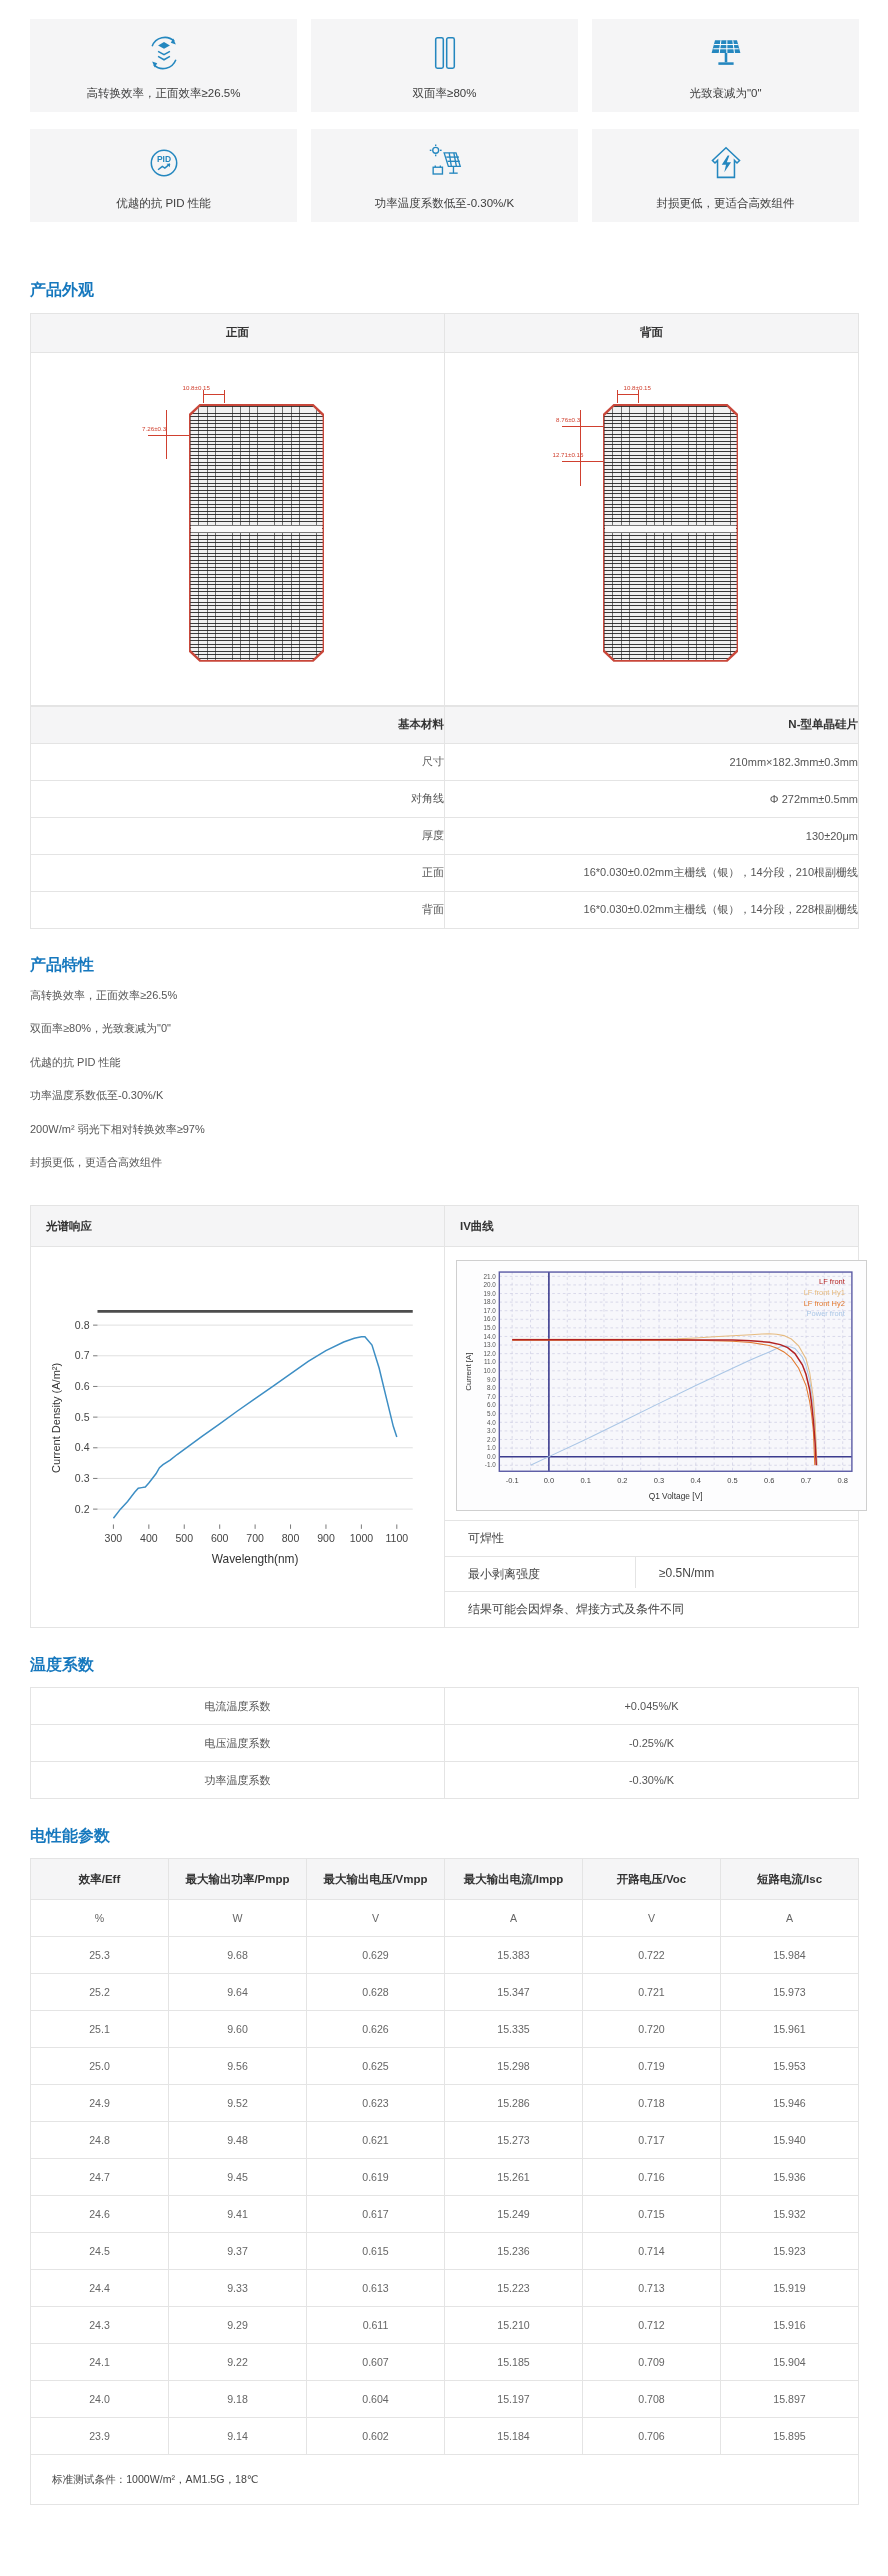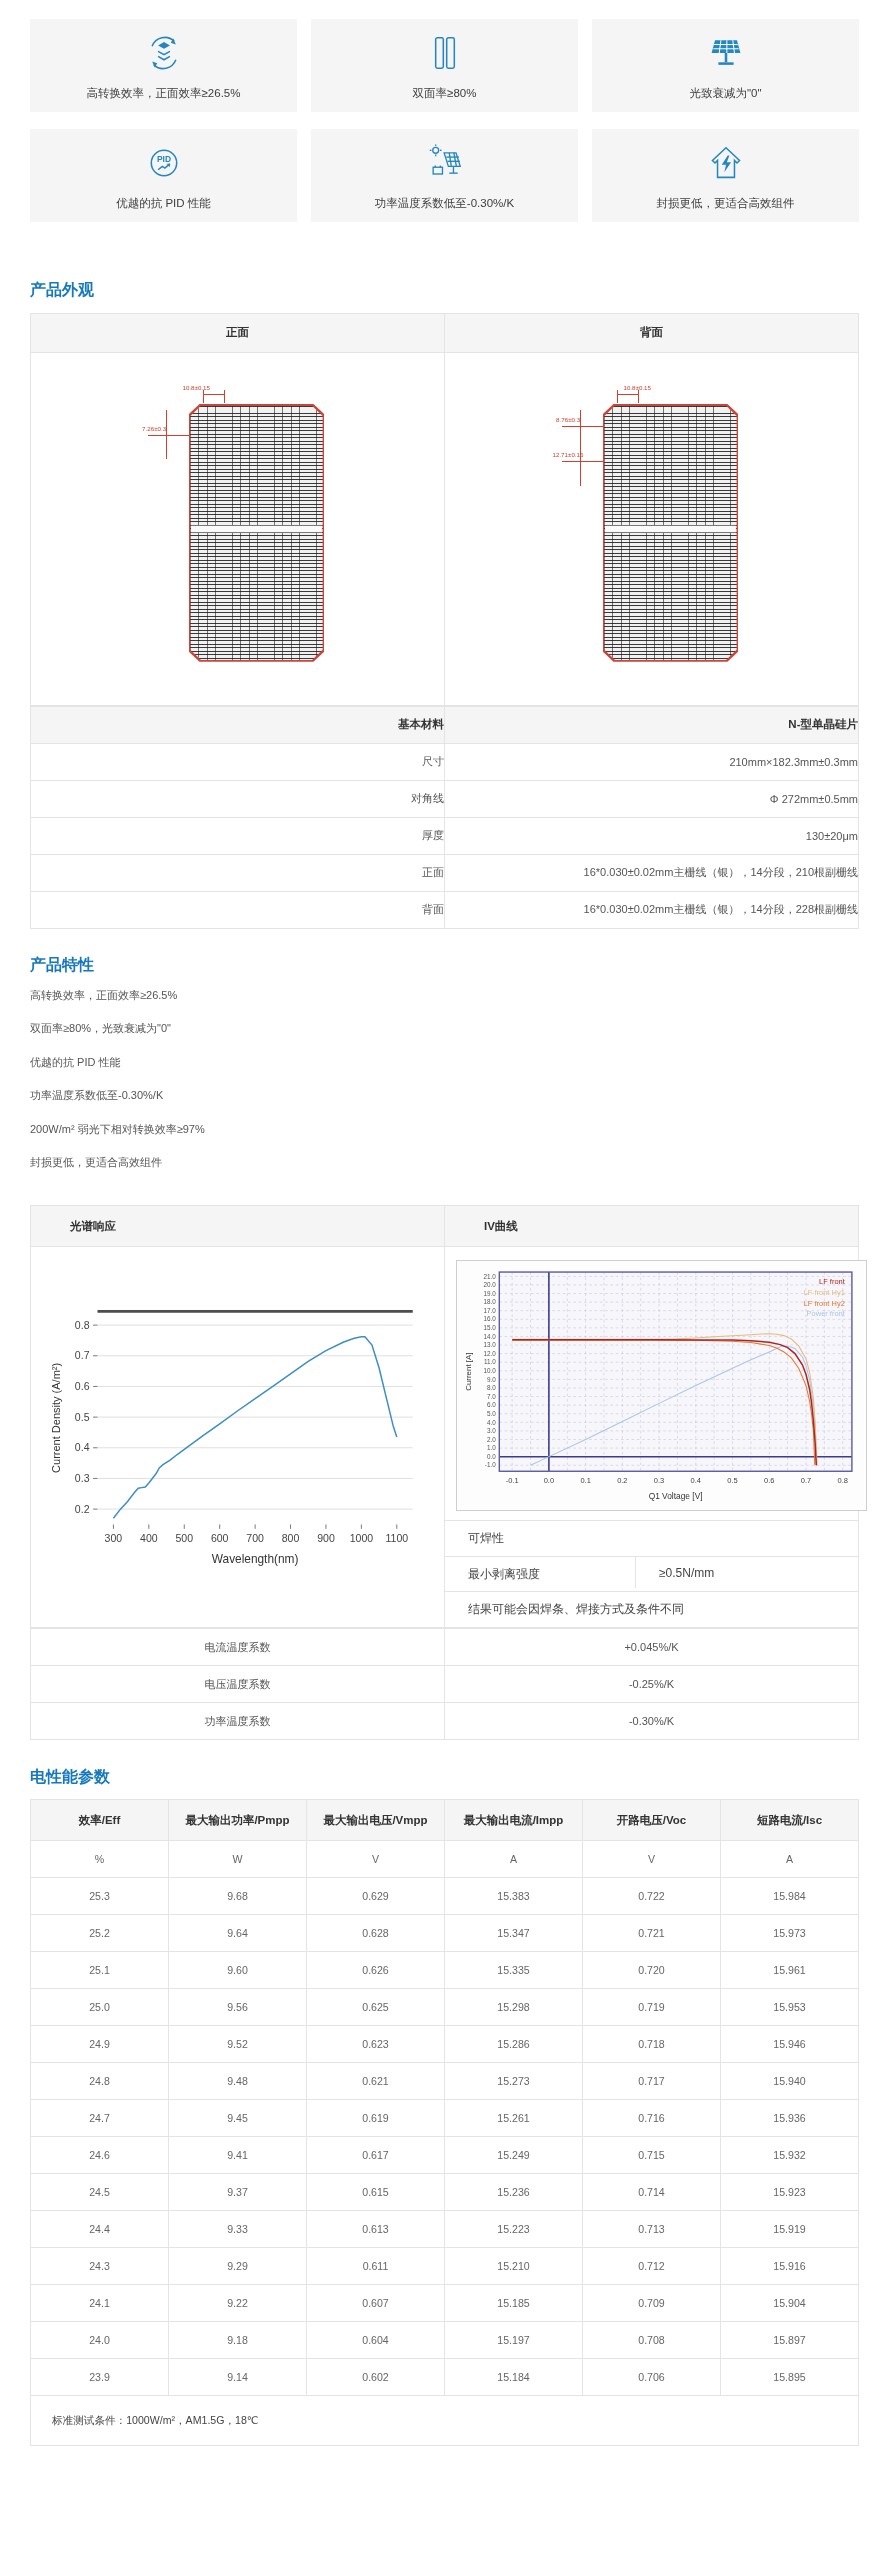--- a/index.html
+++ b/index.html
@@ -34,21 +34,21 @@
   .dim{position:absolute;font-size:6.2px;color:#d0402f;white-space:nowrap;line-height:1;}
   .dim-line-h{position:absolute;height:0;border-top:0.9px solid #d0402f;}
   .dim-line-v{position:absolute;width:0;border-left:0.9px solid #d0402f;}
   
   .spec-table th,.spec-table td{height:37px;padding:0 0 0 25px;text-align:right;font-size:11px;}
   .spec-table td{color:#555;}
   
   .char-list{margin:5.3px 0 35px;}
   .char-item{font-size:11px;color:#555;margin:0 0 18.5px;}
   
-  .charts-table th{height:41px;text-align:left;padding-left:39px;}
+  .charts-table th{height:41px;text-align:left;padding-left:15px;}
   .charts-table td{vertical-align:top;padding:0;}
   td.chart-cell-left{text-align:center;vertical-align:middle;}
   .iv-wrap{padding:12.3px 10.6px 8.8px 10.6px;}
   .iv-frame{border:0.9px solid #cfcfcf;background:#fdfdfe;padding:4.4px 5.3px;display:inline-block;}
   .mini-row{display:flex;border-top:0.9px solid #e4e4e4;font-size:12px;color:#444;align-items:flex-start;}
   .mini-row .mc{padding:8.8px 0 8.8px 23px;box-sizing:border-box;}
   .mini-row .mc1{width:46%;}
   .mini-row .mc2{flex:1;border-left:0.9px solid #e4e4e4;padding-left:23px;}
   
   .temp-table td{height:37px;text-align:center;font-size:11px;color:#555;}
@@ -406,20 +406,21 @@
           <div class="mc mc2">≥0.5N/mm</div>
         </div>
         <div class="mini-row">
           <div class="mc mc1" style="width:100%">结果可能会因焊条、焊接方式及条件不同</div>
         </div>
       </td>
     </tr>
   </tbody>
     </table>
 
+  <h2 class="section">温度系数</h2>
   <table class="t temp-table">
     <tbody>
 
         <tr>
           <td>电流温度系数</td>
           <td>+0.045%/K</td>
         </tr>
 
         <tr>
           <td>电压温度系数</td>

